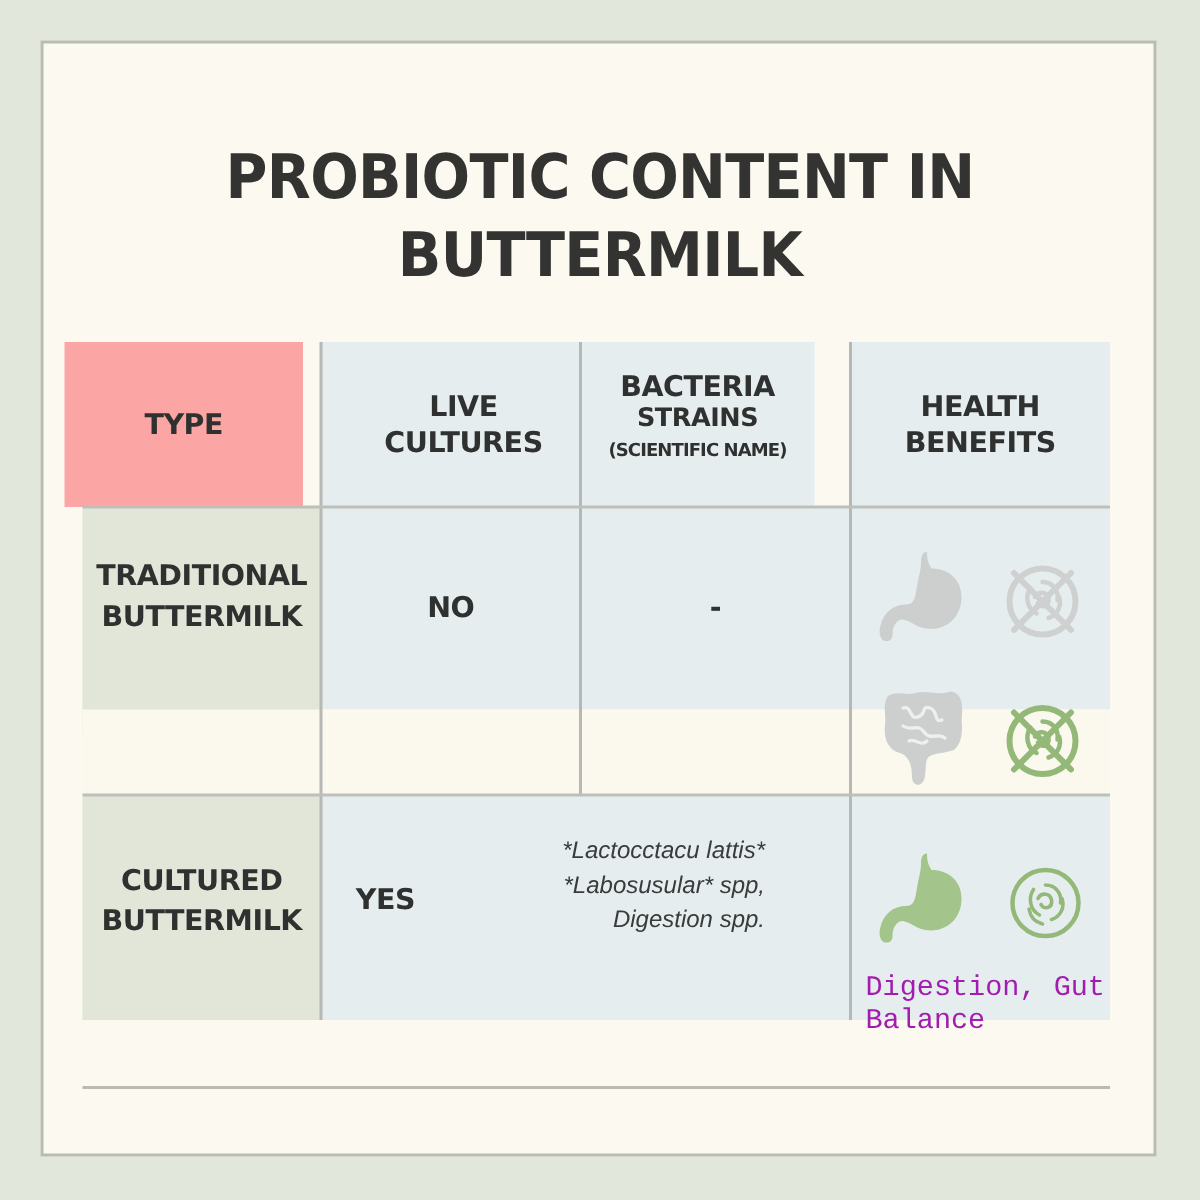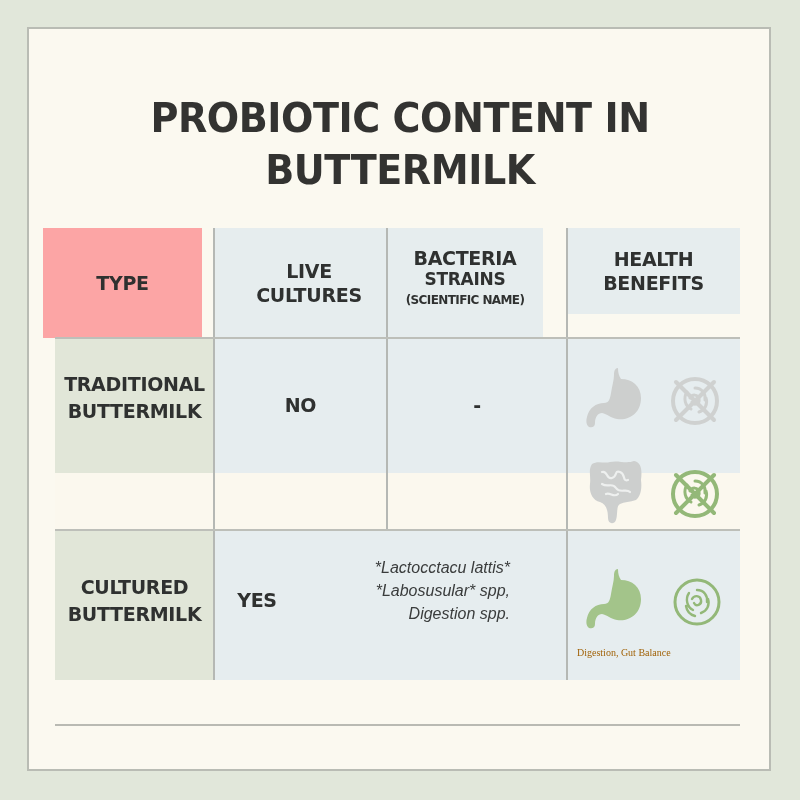--- a/index.html
+++ b/index.html
@@ -5,21 +5,21 @@
   html, body { margin:0; padding:0; }
   body { width:800px; height:800px; background:#e1e7da; position:relative; overflow:hidden; font-family:"DejaVu Sans", sans-serif; }
   .card { position:absolute; left:27px; top:27px; width:744px; height:744px; background:#fbf9f0; border:2px solid #b9bcb4; box-sizing:border-box; }
   .title { position:absolute; left:0; top:92px; width:800px; text-align:center; font-family:"DejaVu Sans", sans-serif; font-weight:bold; font-size:41px; line-height:52px; color:#333331; letter-spacing:-0.5px; transform:scaleX(0.93); transform-origin:center; }
   .cell { position:absolute; box-sizing:border-box; display:flex; align-items:center; justify-content:center; text-align:center; color:#2f3130; font-weight:bold; font-family:"DejaVu Sans", sans-serif; }
   .hdr { font-size:19px; line-height:24px; letter-spacing:-0.3px; }
   .rowlbl { font-size:19px; line-height:27px; letter-spacing:-0.3px; }
   .vline { position:absolute; width:2px; background:#b5b8b4; }
   .hline { position:absolute; height:2px; background:#bdbfb9; }
   .strains { position:absolute; font-family:"Liberation Sans", sans-serif; font-style:italic; font-size:16px; line-height:23px; color:#3a3c3c; text-align:right; font-weight:normal; }
-  .caption { position:absolute; font-family:Liberation Serif, serif; font-size:10px; color:#a16207; }
+  .caption { position:absolute; font-family:Liberation Mono, monospace; font-size:19px; color:#a21caf; }
   svg { position:absolute; }
 </style>
 </head>
 <body>
 
 <div class="card"></div>
 
 <div class="title">
   <div>PROBIOTIC CONTENT IN</div>
   <div>BUTTERMILK</div>
@@ -38,21 +38,21 @@
       <div>CULTURES</div>
     </div>
   </div>
   <div class="cell hdr" style="left:387px;top:228px;width:156px;height:110px;background:#e6edee;line-height:21px;">
     <div style="margin-top:-8px;">
       <div>BACTERIA</div>
       <div style="font-size:17px;">STRAINS</div>
       <div style="font-size:12px;letter-spacing:-0.6px;">(SCIENTIFIC NAME)</div>
     </div>
   </div>
-  <div class="cell hdr" style="left:567px;top:228px;width:173px;height:86px;background:#e6edee;align-items:center;">
+  <div class="cell hdr" style="left:567px;top:228px;width:173px;height:110px;background:#e6edee;align-items:center;">
     <div>
       <div>HEALTH</div>
       <div>BENEFITS</div>
     </div>
   </div>
 
   <div class="cell rowlbl" style="left:55px;top:338px;width:159px;height:151px;background:#e1e6d8;align-items:flex-start;padding-top:33px;">
     <div>
       <div>TRADITIONAL</div>
       <div>BUTTERMILK</div>

